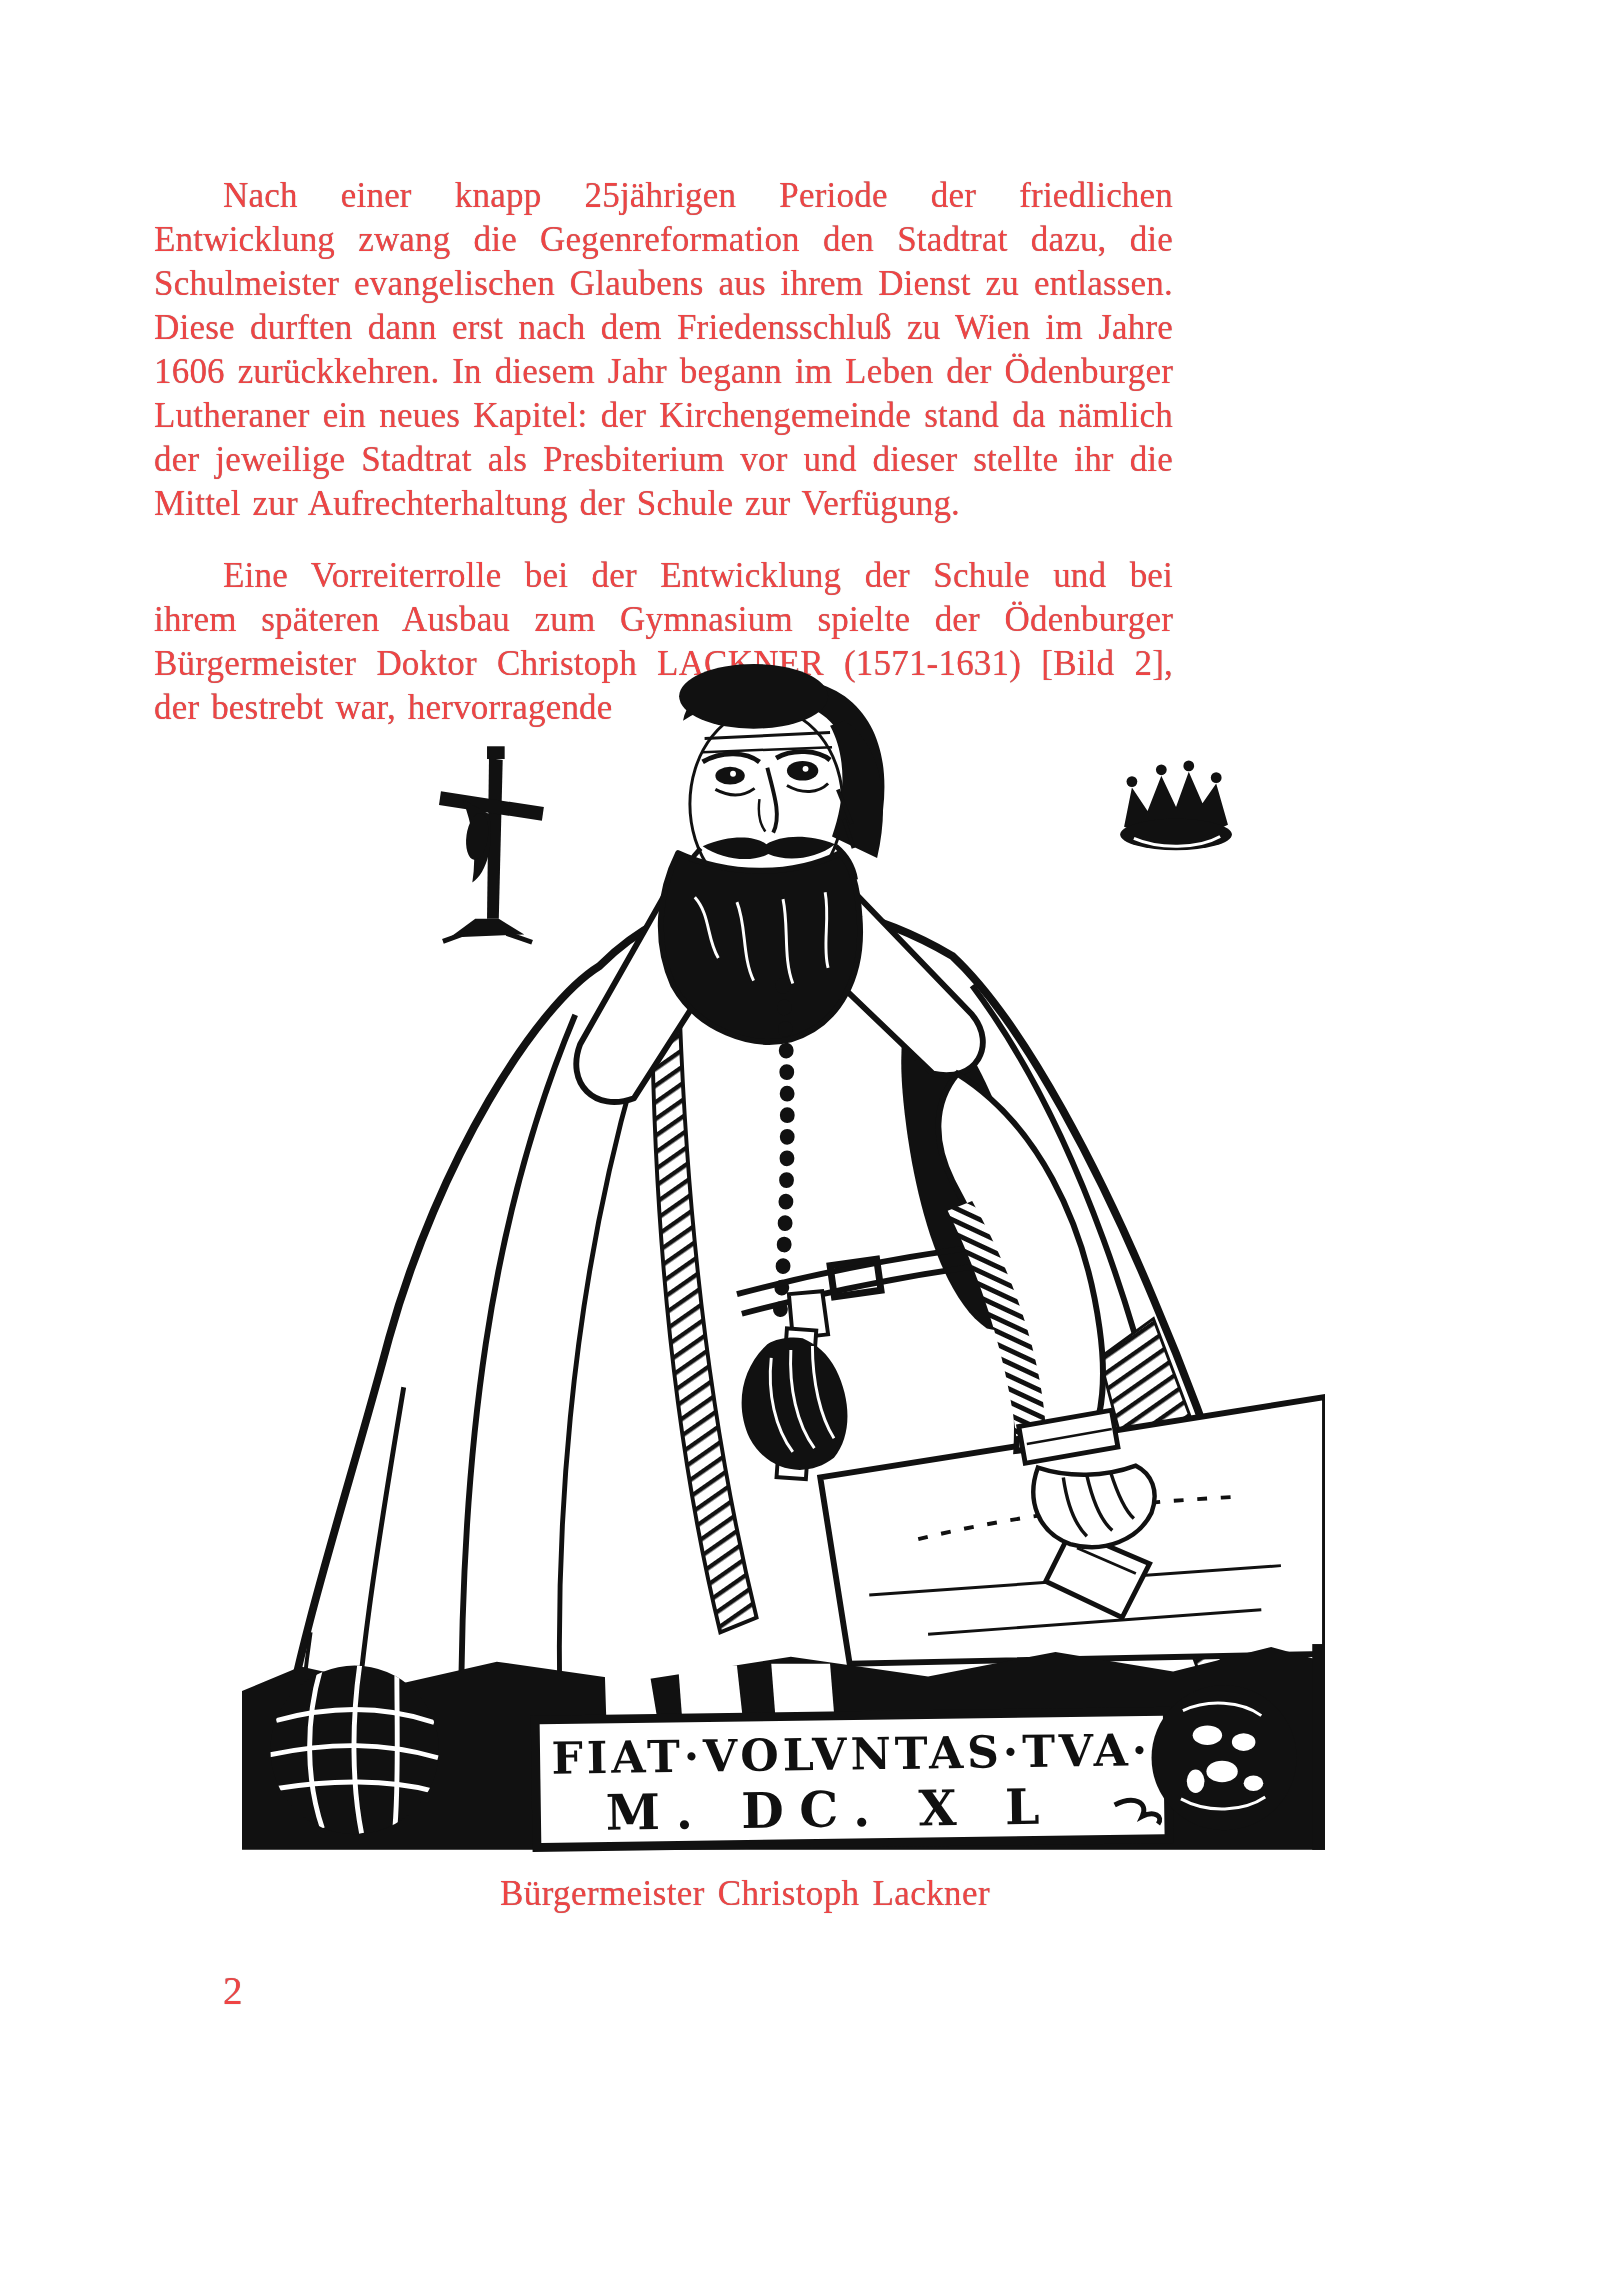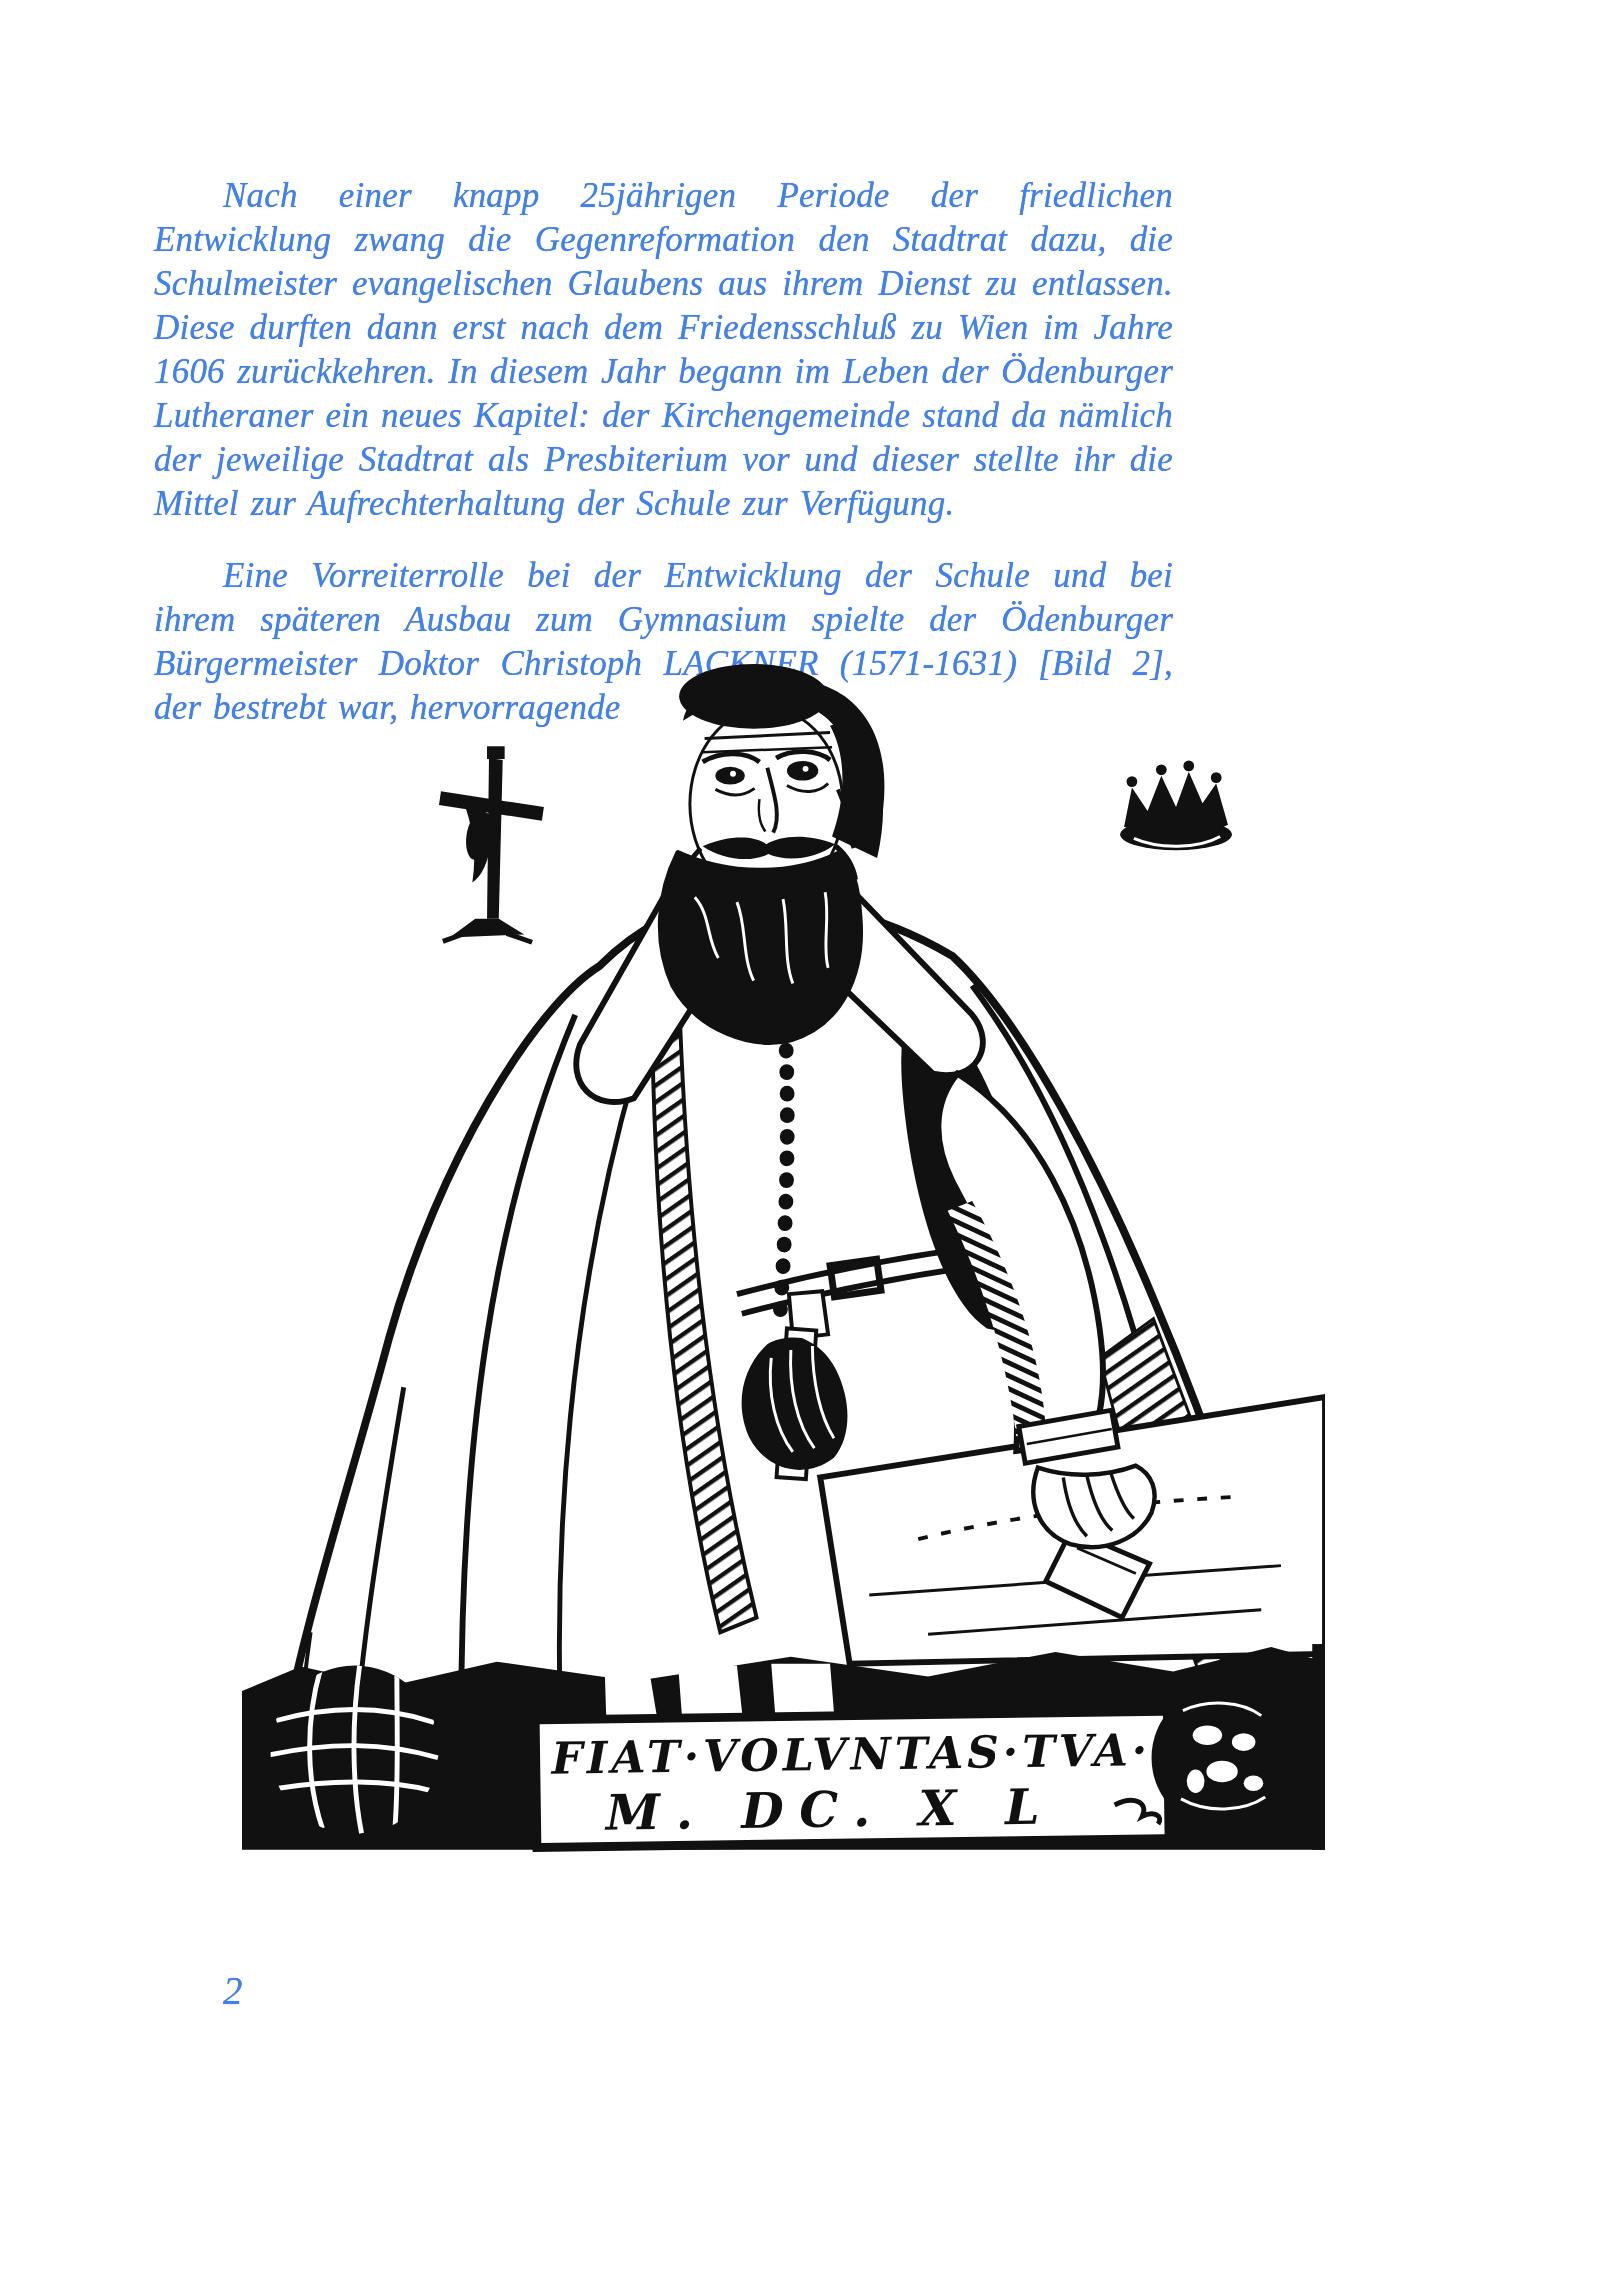--- a/index.html
+++ b/index.html
@@ -3,22 +3,21 @@
 <meta charset="utf-8">
 <style>
   html, body { margin:0; padding:0; background:#ffffff; }
   .page {
     position: relative;
     width: 1621px;
     height: 2112px;
     background: #ffffff;
     overflow: hidden;
     font-family: "Liberation Serif", "DejaVu Serif", serif;
-    color: #3b82f6;
-    font-style: italic;
+    color: #ef4444;
   }
   .text-block {
     position: absolute;
     left: 154px;
     top: 174px;
     width: 1019px;
   }
   .para {
     margin: 0;
     font-size: 35px;
@@ -237,17 +236,18 @@
         <circle cx="966" cy="116" r="5.5" fill="#111111"></circle>
         <circle cx="994" cy="128" r="5.5" fill="#111111"></circle>
         <ellipse cx="953" cy="186" rx="57" ry="16" fill="#111111"></ellipse>
         <path d="M 910 190 C 935 201 975 201 998 188" fill="none" stroke="#ffffff" stroke-width="3"></path>
       </g>
     </svg>
 
     
   </figure>
 
+  <div class="figure-caption">Bürgermeister Christoph Lackner</div>
 
   <div class="page-number">2</div>
 
 </div>
 
 
 </body></html>

